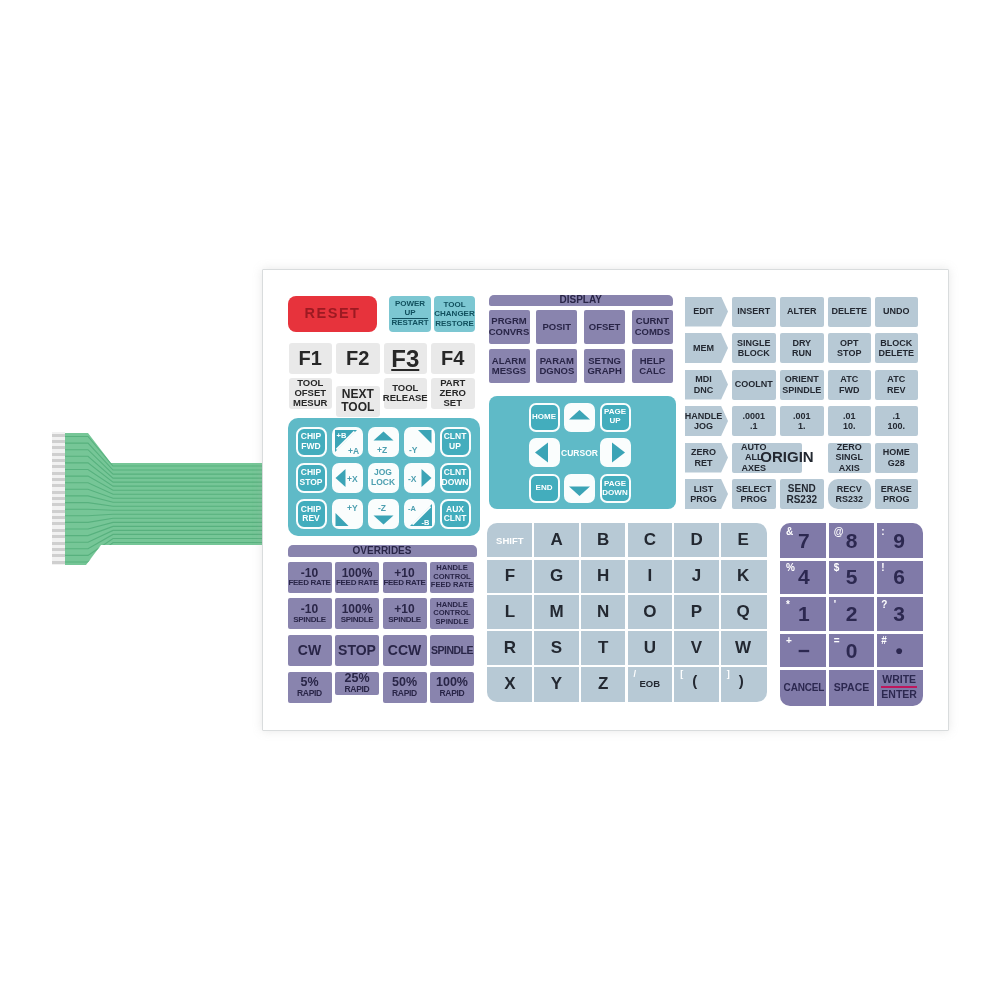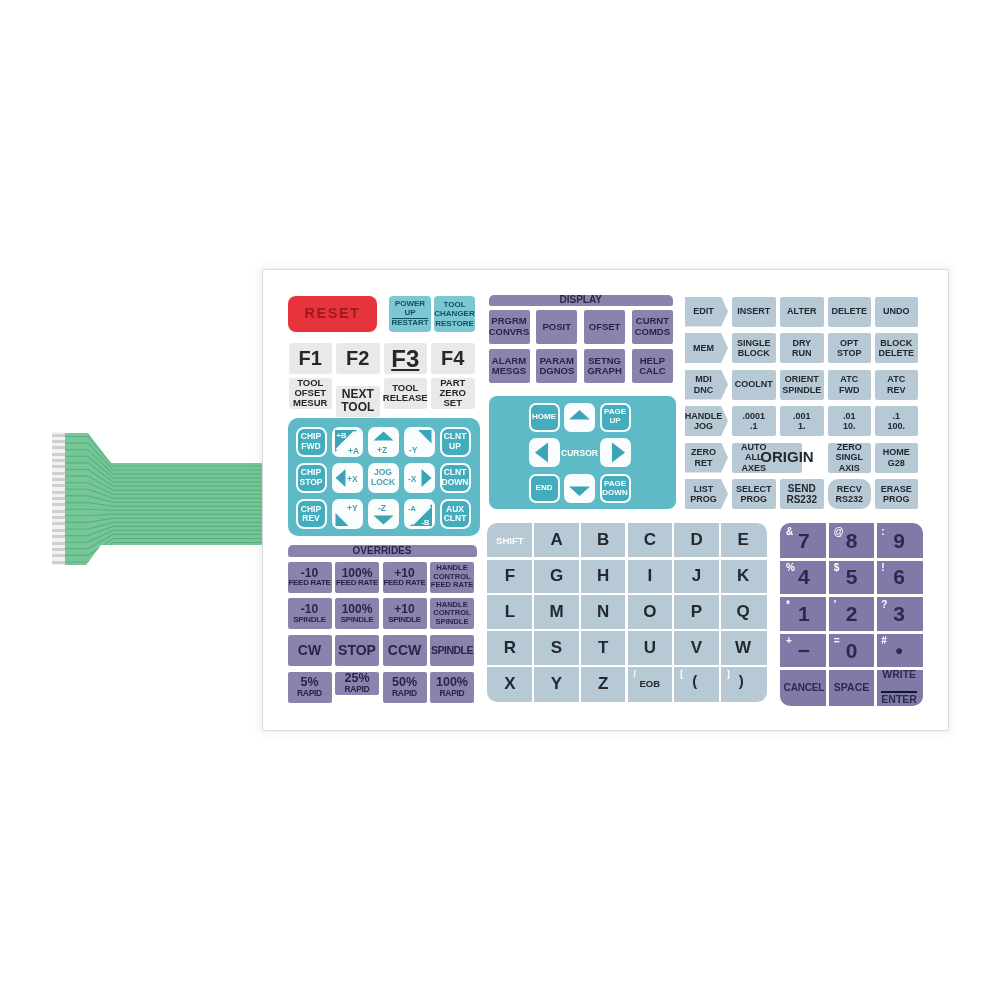--- a/index.html
+++ b/index.html
@@ -489,21 +489,21 @@
     <span style="position:absolute;left:6px;top:3px;color:#ffffff;font-size:10px;">#</span>
     <div class="key" style="left:0;top:0;width:100%;height:100%;color:#2c2850;font-size:21px;">•</div>
   </div>
 
 <div class="key" style="left:780.0px;top:668.9px;width:47.7px;height:36.6px;color:#2c2850;font-size:10px;letter-spacing:-0.2px;">CANCEL</div>
 
 <div class="key" style="left:827.7px;top:668.9px;width:47.7px;height:36.6px;color:#2c2850;font-size:10.5px;">SPACE</div>
 
 <div class="key" style="left:875.3px;top:668.9px;width:47.7px;height:36.6px;color:#2c2850;font-size:10.5px;line-height:1.1;">
     <div>
-      <div style="border-bottom:2px solid #0f172a;padding:0 1px 11px;">WRITE</div>
+      <div style="border-bottom:2px solid #be185d;padding:0 1px 1px;">WRITE</div>
       <div style="padding-top:1px;">ENTER</div>
     </div>
   </div>
 <div class="abs" style="left:826.2px;top:522.5px;width:3px;height:183px;background:#ffffff;"></div>
 <div class="abs" style="left:873.8px;top:522.5px;width:3px;height:183px;background:#ffffff;"></div>
 <div class="abs" style="left:780.0px;top:557.6px;width:143px;height:3px;background:#ffffff;"></div>
 <div class="abs" style="left:780.0px;top:594.2px;width:143px;height:3px;background:#ffffff;"></div>
 <div class="abs" style="left:780.0px;top:630.8px;width:143px;height:3px;background:#ffffff;"></div>
 <div class="abs" style="left:780.0px;top:667.4px;width:143px;height:3px;background:#ffffff;"></div>
 </body></html>

